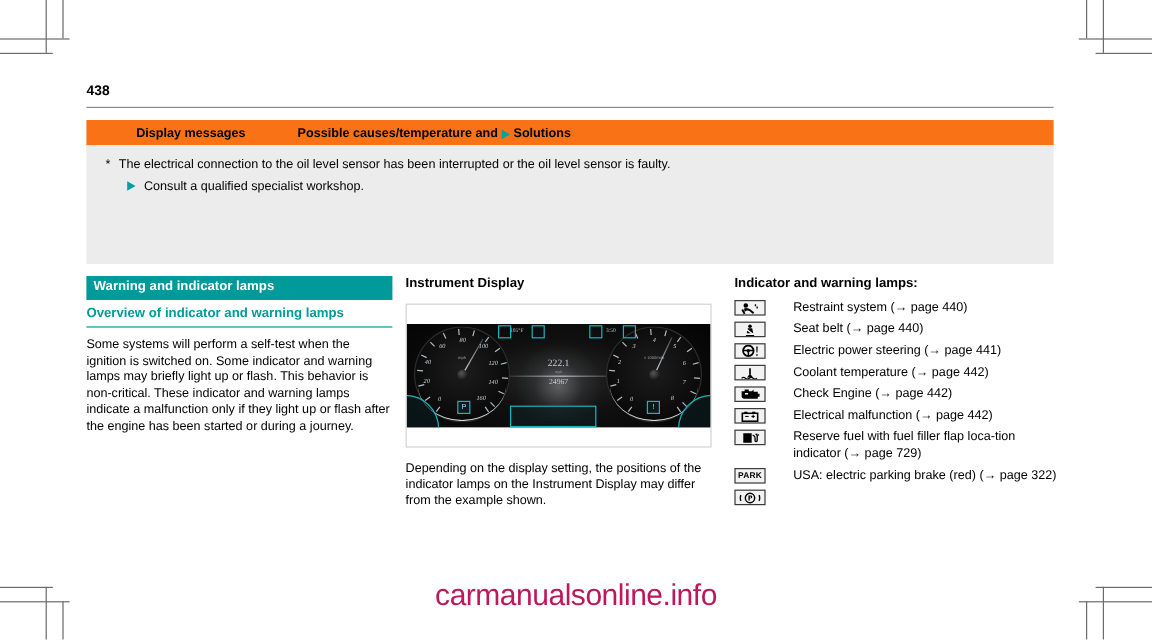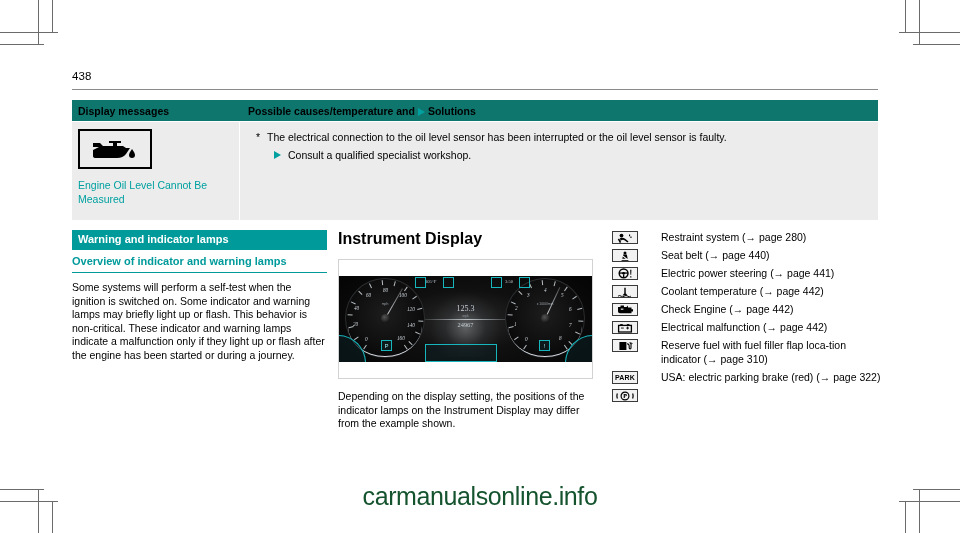--- a/index.html
+++ b/index.html
@@ -49,21 +49,21 @@
     left: 72px;
     top: 70px;
     width: 806px;
     height: 16px;
     display: flex;
     align-items: baseline;
     gap: 7px;
   }
   .page-number {
     font-size: 11.5px;
-    font-weight: normal;
+    font-weight: bold;
     letter-spacing: 0.1px;
   }
   .header-title {
     font-size: 11px;
     letter-spacing: 0.05px;
   }
   .header-rule {
     position: absolute;
     left: 72px;
     top: 89px;
@@ -74,24 +74,25 @@
 
   
   .msg-table {
     position: absolute;
     left: 72px;
     top: 100px;
     width: 806px;
   }
   .msg-head {
     display: flex;
-    background: #0f766e;
+    background: #f97316;
     height: 21px;
     align-items: center;
     border-bottom: 1px solid #ffffff;
+    text-align: center;
   }
   .msg-head .c1 {
     width: 168px;
     padding-left: 6px;
     box-sizing: border-box;
     font-size: 10.5px;
     font-weight: bold;
   }
   .msg-head .c2 {
     flex: 1;
@@ -200,21 +201,21 @@
     line-height: 13px;
   }
   .body-text {
     font-size: 10.5px;
     line-height: 13.6px;
     margin-top: 8px;
     text-align: left;
   }
 
   .col-title {
-    font-size: 16px;
+    font-size: 11px;
     font-weight: bold;
     margin-bottom: 11px;
   }
 
   
   .cluster-frame {
     width: 255px;
     height: 120px;
     background: #ffffff;
     border: 1px solid #d2d2d2;
@@ -398,21 +399,21 @@
     line-height: 14px;
   }
 
   
   .watermark {
     position: absolute;
     left: 0;
     top: 482px;
     width: 960px;
     text-align: center;
-    color: #14532d;
+    color: #be185d;
     font-size: 25px;
     letter-spacing: -0.4px;
     font-family: "Liberation Sans", sans-serif;
   }
 </style>
 </head>
 <body>
 
 <div class="cropmark cm-tl-v"></div>
 <div class="cropmark cm-tl-h"></div>
@@ -439,29 +440,20 @@
 <div class="msg-table">
   <div class="msg-head">
     <div class="c1">Display messages</div>
     <div class="c2">
       <span>Possible causes/temperature and</span>
       <span class="tri-head"></span>
       <span>Solutions</span>
     </div>
   </div>
   <div class="msg-body">
-    <div class="c1">
-      <div class="oil-icon-box">
-        <svg width="50" height="25" viewBox="0 0 50 25" aria-hidden="true">
-          <path d="M3 13 L3 19 Q3 21 6 21 L27 21 Q33 21 36 17 L40 11 L36 11 L33 9 L27 9 L27 6 L31 6 L31 4 L19 4 L19 6 L23 6 L23 9 L13 9 L10 6 L3 6 L3 10 L9 10 Z" fill="#000"></path>
-          <path d="M42 12 q3 4 3 6 a3 3 0 0 1 -6 0 q0 -2 3 -6 z" fill="#000"></path>
-        </svg>
-      </div>
-      <div class="msg-label">Engine Oil Level Cannot Be Measured</div>
-    </div>
     <div class="c2">
       <div class="cause-line">
         <span class="cause-bullet">*</span>
         <span>The electrical connection to the oil level sensor has been interrupted or the oil level sensor is faulty.</span>
       </div>
       <div class="solution-line">
         <span class="tri tri-sm"></span>
         <span>Consult a qualified specialist workshop.</span>
       </div>
     </div>
@@ -544,21 +536,21 @@
         <div class="gauge-num" style="left:56px;  top:14px;">5</div>
         <div class="gauge-num" style="left:64px;  top:28px;">6</div>
         <div class="gauge-num" style="left:64px;  top:44px;">7</div>
         <div class="gauge-num" style="left:54px;  top:57px;">8</div>
         <div class="gauge-unit">x 1000/min</div>
         <div class="needle needle-r"></div>
         <div class="gauge-hub"></div>
         <div class="arc-bottom"></div>
       </div>
 
-      <div class="center-readout ro-speed">125.3</div>
+      <div class="center-readout ro-speed">222.1</div>
       <div class="center-readout ro-unit">mph</div>
       <div class="center-readout ro-odo">24967</div>
 
       <div class="top-text" style="left:86px; top:3px;">105°F</div>
       <div class="top-text" style="left:166px; top:3px;">3:50</div>
 
       <div class="callout" style="left:76px;  top:1px;  width:11px; height:11px;"></div>
       <div class="callout" style="left:104px; top:1px;  width:11px; height:11px;"></div>
       <div class="callout" style="left:152px; top:1px;  width:11px; height:11px;"></div>
       <div class="callout" style="left:180px; top:1px;  width:11px; height:11px;"></div>
@@ -574,31 +566,32 @@
       <div class="lamp-chip" style="left:200px; top:64px;">
         <span style="color:#9fe8ec;font-size:6px;">!</span>
       </div>
     </div>
   </div>
 
   <div class="caption">Depending on the display setting, the positions of the indicator lamps on the Instrument Display may differ from the example shown.</div>
 </div>
 
 <div class="col col-right">
+  <div class="lamp-list-title">Indicator and warning lamps:</div>
 
   <div class="lamp-row">
     <div class="lamp-icon">
       <svg width="18" height="10" viewBox="0 0 18 10" aria-hidden="true">
         <circle cx="5.5" cy="2.6" r="1.9" fill="#000"></circle>
         <path d="M4 5 q3 -1 5.5 1 l3 2.4 -1 1.2 -3 -2.4 q-2 -1 -4 0.8 z" fill="#000"></path>
         <path d="M3.2 5.6 l2 3.6 -1.4 0.7 -2 -3.6 z" fill="#000"></path>
         <path d="M13 1.6 l1.1 0 0 1.6 -1.1 0 z M14.4 3.4 l1.1 0 0 1.6 -1.1 0 z" fill="#000"></path>
       </svg>
     </div>
-    <div class="lamp-text">Restraint system (→ page 280)</div>
+    <div class="lamp-text">Restraint system (→ page 440)</div>
   </div>
 
   <div class="lamp-row">
     <div class="lamp-icon">
       <svg width="18" height="10" viewBox="0 0 18 10" aria-hidden="true">
         <circle cx="9" cy="1.9" r="1.5" fill="#000"></circle>
         <path d="M7.2 3.6 l3.6 0 0.9 4.2 -5.4 0 z" fill="#000"></path>
         <path d="M5.6 9.2 l6.8 0 0 0.8 -6.8 0 z" fill="#000"></path>
         <path d="M6.2 3.8 l5.6 4.4 -0.7 0.8 -5.6 -4.4 z" fill="#fff"></path>
       </svg>
@@ -655,21 +648,21 @@
   </div>
 
   <div class="lamp-row">
     <div class="lamp-icon">
       <svg width="18" height="10" viewBox="0 0 18 10" aria-hidden="true">
         <path d="M3.4 1 L10.4 1 L10.4 9 L3.4 9 Z" fill="#000"></path>
         <path d="M11.2 2.6 q2 0.6 2 2.2 l0 2.2 q0 0.9 0.9 0.9 q0.9 0 0.9 -0.9 l0 -4.2 -1.3 -1.4" fill="none" stroke="#000" stroke-width="1.1"></path>
         <path d="M15.4 1.2 l1.3 1.2 -1.3 1.2 z" fill="#000"></path>
       </svg>
     </div>
-    <div class="lamp-text">Reserve fuel with fuel filler flap loca-tion indicator (→ page 310)</div>
+    <div class="lamp-text">Reserve fuel with fuel filler flap loca-tion indicator (→ page 729)</div>
   </div>
 
   <div class="lamp-row">
     <div class="lamp-icon">
       <span style="font-size:7px;font-weight:bold;letter-spacing:0.2px;">PARK</span>
     </div>
     <div class="lamp-text">USA: electric parking brake (red) (→ page 322)</div>
   </div>
 
   <div class="lamp-row">

